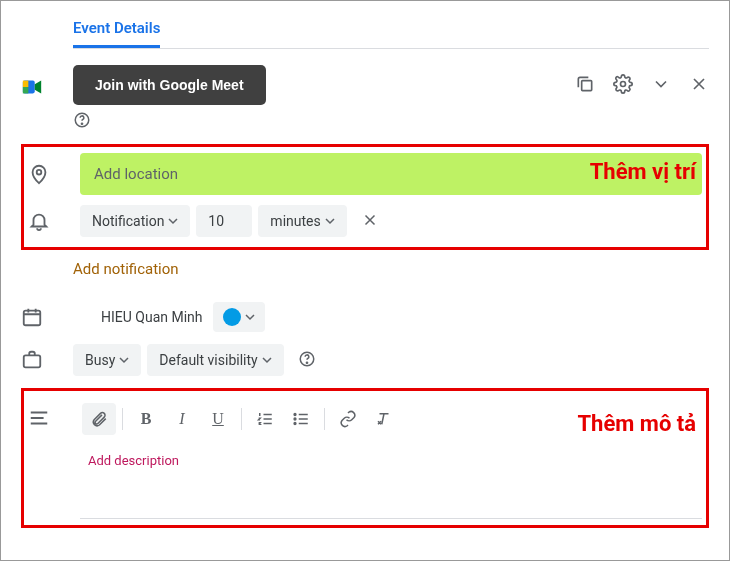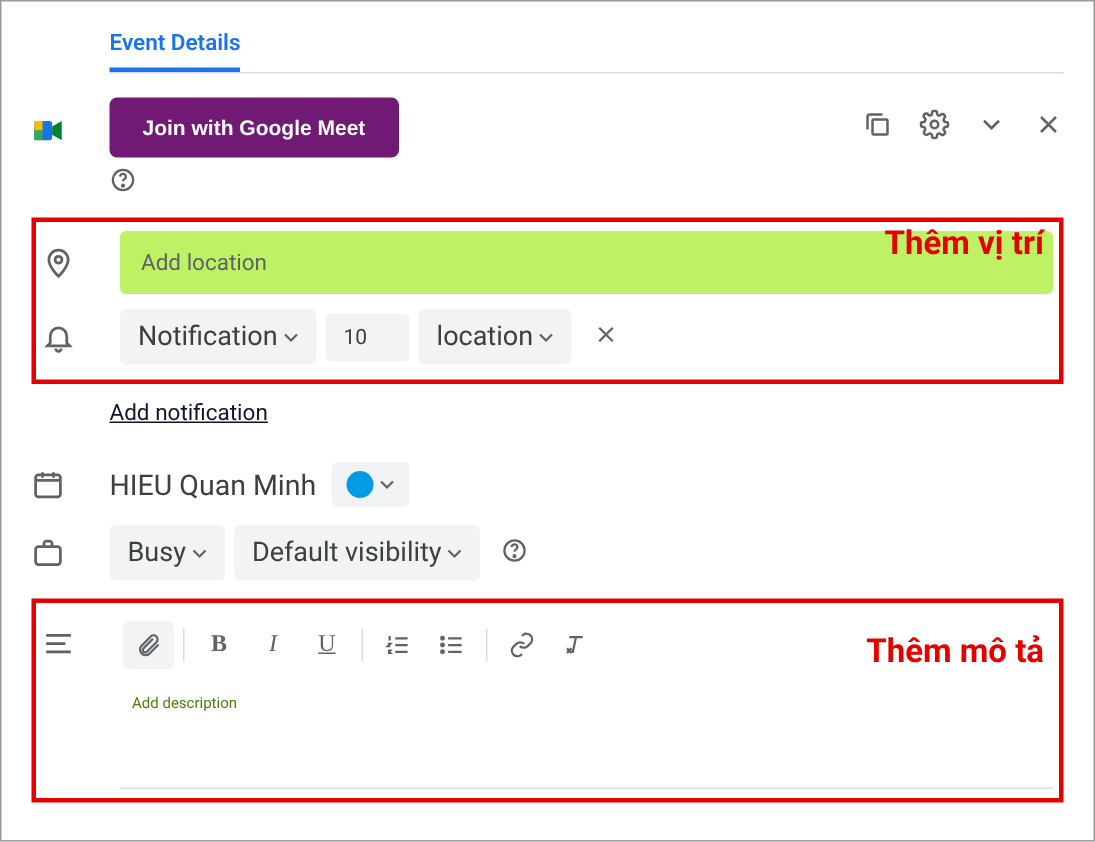--- a/index.html
+++ b/index.html
@@ -41,21 +41,21 @@
     width: 52px;
     display: flex;
     justify-content: flex-start;
     align-items: center;
     color: #5f6368;
     flex-shrink: 0;
   }
   .icon-cell svg { width: 22px; height: 22px; }
   .meet-row .icon-cell { padding-top:4px; }
   .meet-btn {
-    background: #701a75;
+    background: #404040;
     color: #fff;
     border: none;
     padding: 12px 22px;
     border-radius: 5px;
     font-weight: 600;
     font-size: 14px;
     cursor: pointer;
     text-align: right;
   }
   .meet-actions {
@@ -75,64 +75,63 @@
     display: flex; align-items:center; gap:6px;
   }
   .red-box {
     border: 3px solid #e60000;
     padding: 6px 4px;
     margin-bottom: 10px;
     position: relative;
   }
   .annotation {
     position: absolute;
-    top: 2px;
+    top: 12px;
     right: 10px;
     color: #e60000;
     font-weight: 700;
     font-size: 22px;
   }
   .box2 .annotation { top: 20px; }
   .input-bar {
     background: #bef264;
     border-radius: 4px;
     padding: 12px 14px;
     color: #5f6368;
     flex: 1;
     font-size: 15px;
   }
   .chip {
     background: #f1f3f4;
     border-radius: 4px;
     padding: 8px 12px;
     color: #3c4043;
-    font-size: 18px;
+    font-size: 14px;
     display: inline-flex;
     align-items: center;
     gap: 4px;
     margin-right: 6px;
   }
   .chip svg { width:10px; height:10px; color:#5f6368; }
   .num-input {
     background: #f1f3f4;
     border-radius: 4px;
     padding: 8px 12px;
     width: 56px;
     text-align: left;
     margin-right: 6px;
   }
   .plain-link {
-    color: #0f172a;
+    color: #a16207;
     font-size: 15px;
     margin-left: 52px;
     margin-bottom: 24px;
     cursor:pointer;
-    text-decoration:underline;
-  }
-  .calendar-row .calendar-name { font-size: 19px; margin-right:10px; }
+  }
+  .calendar-row .calendar-name { font-size: 14px; margin-right:10px;margin-left:28px; }
   .color-swatch {
     width: 18px;
     height: 18px;
     border-radius: 50%;
     background: #039be5;
     display: inline-block;
   }
   .editor {
     flex:1;
     border-bottom: 1px solid #dadce0;
@@ -157,22 +156,22 @@
   .tb-btn:first-child { background:#f1f3f4; }
   .tb-sep {
     width:1px; height:22px; background:#dadce0; margin: 0 4px;
   }
   .tb-btn svg { width:18px; height:18px; }
   .bold-glyph { font-weight: 700; font-family: serif; font-size:16px; }
   .italic-glyph { font-style: italic; font-family: serif; font-size:16px;}
   .underline-glyph { text-decoration: underline; font-family: serif; font-size:16px;}
   .editor-body {
     padding: 12px 8px 50px 8px;
-    color:#4d7c0f;
-    font-size: 10px;
+    color:#be185d;
+    font-size: 13px;
   }
   .x-btn { color:#5f6368; cursor:pointer;}
   .x-btn svg { width:18px; height:18px; }
   .help-circle svg { width: 18px; height:18px; color:#5f6368; cursor:pointer;}
 </style>
 </head>
 <body>
 
 <div class="tabs">
   <div class="tab active">Event Details</div>
@@ -244,21 +243,21 @@
         </svg>
     </div>
     <div class="chip">
       <span>Notification</span>
       <svg viewBox="0 0 10 10">
           <path d="M1 3l4 4 4-4" stroke="currentColor" stroke-width="1.5" fill="none"></path>
         </svg>
     </div>
     <div class="num-input">10</div>
     <div class="chip">
-      <span>location</span>
+      <span>minutes</span>
       <svg viewBox="0 0 10 10">
           <path d="M1 3l4 4 4-4" stroke="currentColor" stroke-width="1.5" fill="none"></path>
         </svg>
     </div>
     <span class="x-btn" style="margin-left:8px;">
       <svg viewBox="0 0 24 24" fill="none" stroke="currentColor" stroke-width="2">
           <path d="M18 6 6 18M6 6l12 12"></path>
         </svg>
     </span>
   </div>

